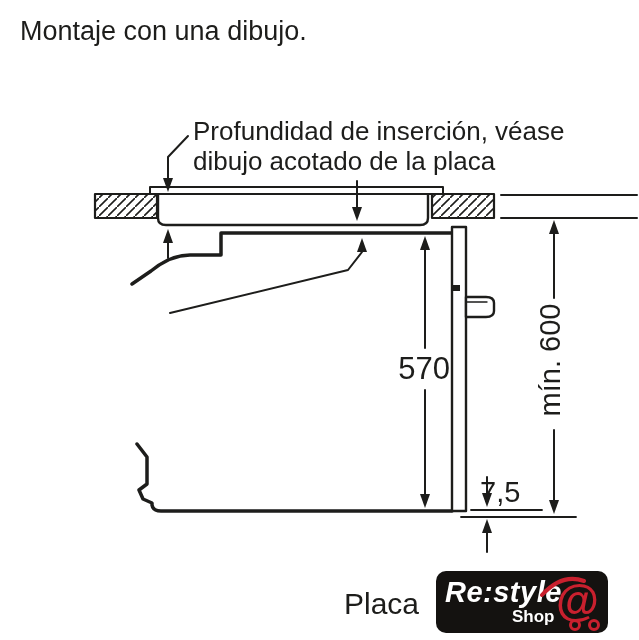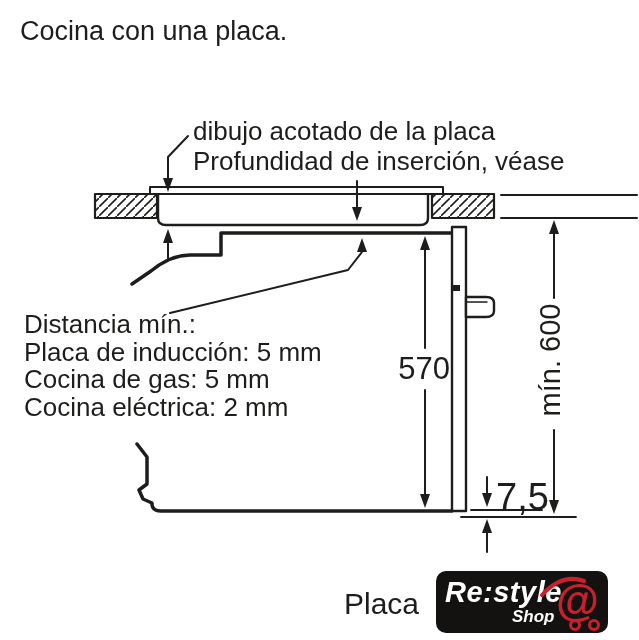--- a/index.html
+++ b/index.html
@@ -10,32 +10,32 @@
   .stage svg{position:absolute;left:0;top:0;}
   .label{position:absolute;white-space:nowrap;color:#1d1d1b;}
   .title{left:20px;top:16px;font-size:27px;}
   .note{left:193px;top:116px;font-size:26px;line-height:30px;}
   .clearance{left:24px;top:311px;font-size:26px;line-height:27.5px;}
   .dim-570{left:394px;top:351px;width:56px;text-align:right;font-size:31px;}
   .dim-600{
     left:489px;top:345px;width:120px;height:30px;text-align:center;
     font-size:29px;transform:rotate(-90deg);transform-origin:center;
   }
-  .dim-75{left:496px;top:476px;font-size:38px;}
+  .dim-75{left:480px;top:476px;font-size:29px;}
   .caption{left:344px;top:587px;font-size:30px;}
   .logo{
     position:absolute;left:436px;top:571px;width:172px;height:62px;
     background:#141210;border-radius:10px;
   }
   .logo .brand{
     position:absolute;left:9px;top:5px;font-size:29px;font-style:italic;
     font-weight:bold;color:#ffffff;letter-spacing:0.5px;
   }
   .logo .sub{
-    position:absolute;left:76px;top:36px;font-size:17px;font-style:italic;
+    position:absolute;left:76px;top:36px;font-size:17px;
     font-weight:bold;color:#ffffff;
   }
   .logo svg{position:absolute;left:0;top:0;}
 </style>
 </head>
 <body>
 
 <div class="stage">
 
   <svg width="639" height="640" viewBox="0 0 639 640">
@@ -107,33 +107,27 @@
         <line x1="471" y1="510" x2="542" y2="510" stroke-width="1.8"></line>
         <line x1="461" y1="517" x2="576" y2="517" stroke-width="1.8"></line>
         <line x1="487" y1="477" x2="487" y2="493" stroke-width="2"></line>
         <polygon points="487,507 482,493 492,493" fill="#1d1d1b" stroke="none"></polygon>
         <line x1="487" y1="533" x2="487" y2="552" stroke-width="2"></line>
         <polygon points="487,519 482,533 492,533" fill="#1d1d1b" stroke="none"></polygon>
       </g>
     </g>
   </svg>
 
-  <div class="label title">Cocina con una placa.</div>
+  <div class="label title">Montaje con una dibujo.</div>
 
   <div class="label note">
+    <div>Profundidad de inserción, véase</div>
     <div>dibujo acotado de la placa</div>
-    <div>Profundidad de inserción, véase</div>
   </div>
 
-  <div class="label clearance">
-    <div>Distancia mín.:</div>
-    <div>Placa de inducción: 5 mm</div>
-    <div>Cocina de gas: 5 mm</div>
-    <div>Cocina eléctrica: 2 mm</div>
-  </div>
 
   <div class="label dim-570">570</div>
 
   <div class="label dim-600">mín. 600</div>
 
   <div class="label dim-75">7,5</div>
 
   <div class="label caption">Placa</div>
 
   <div class="logo">

